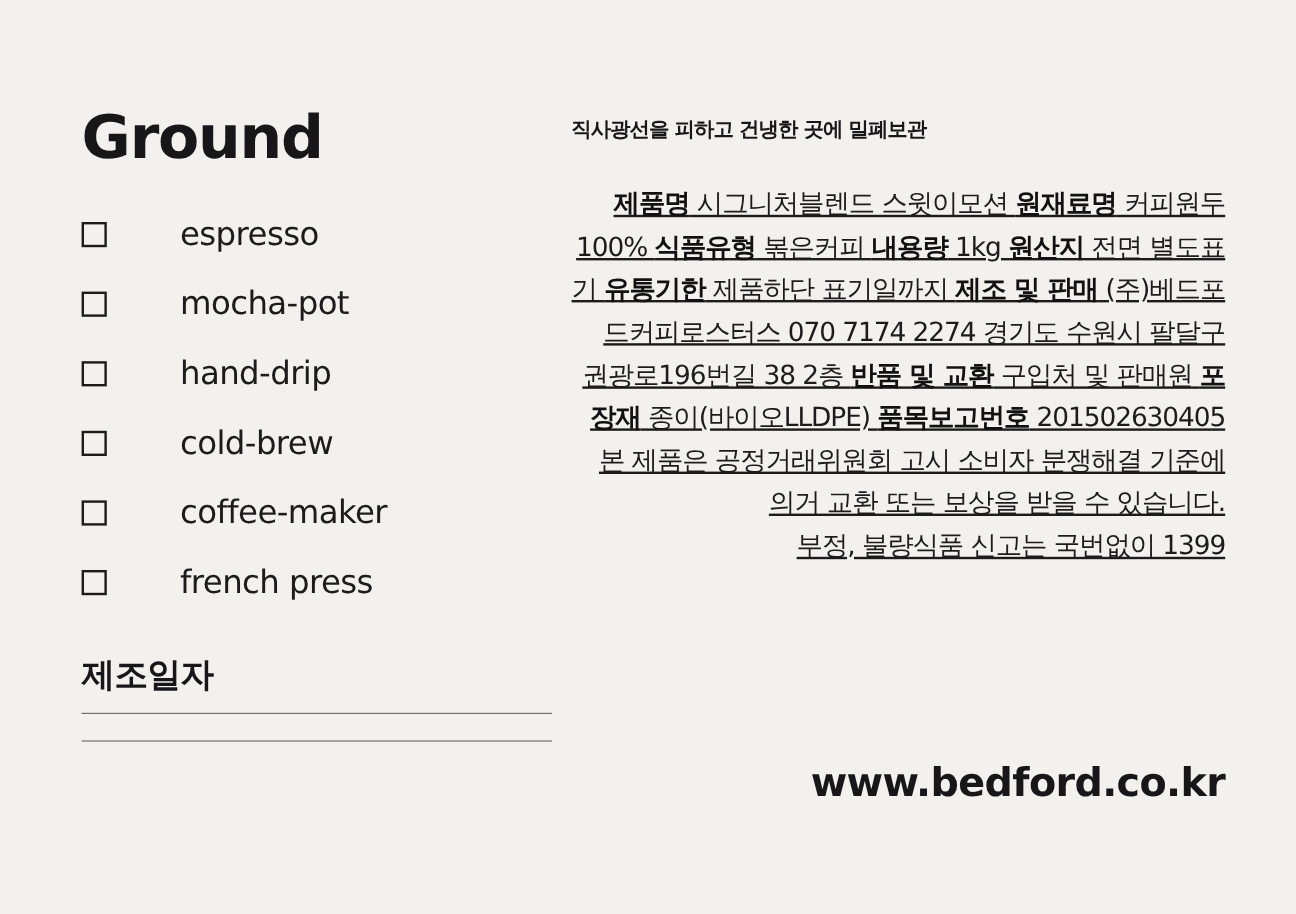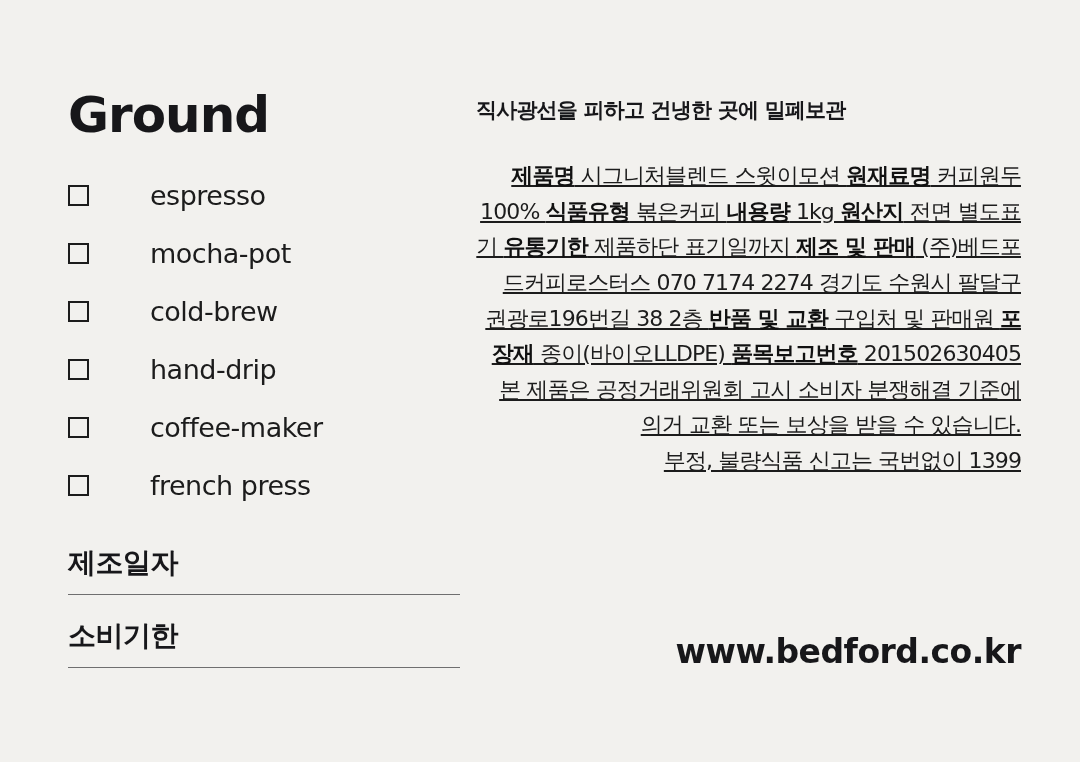--- a/index.html
+++ b/index.html
@@ -89,21 +89,21 @@
   
   .right-col {
     position: absolute;
     left: 476px;
     top: 96px;
     width: 545px;
   }
   .storage-note {
     font-family: "DejaVu Sans", sans-serif;
     font-weight: bold;
-    font-size: 21px;
+    font-size: 17px;
     letter-spacing: -0.8px;
     color: #17171a;
     margin-bottom: 34px;
   }
   .info-body {
     font-family: "DejaVu Sans", sans-serif;
     font-size: 22px;
     line-height: 1.62;
     letter-spacing: -0.9px;
     color: #1c1c1c;
@@ -145,43 +145,42 @@
       <li class="method-item">
         <span class="checkbox"></span>
         <span class="method-label">espresso</span>
       </li>
       <li class="method-item">
         <span class="checkbox"></span>
         <span class="method-label">mocha-pot</span>
       </li>
       <li class="method-item">
         <span class="checkbox"></span>
-        <span class="method-label">cold-brew</span>
+        <span class="method-label">hand-drip</span>
       </li>
       <li class="method-item">
         <span class="checkbox"></span>
-        <span class="method-label">hand-drip</span>
+        <span class="method-label">cold-brew</span>
       </li>
       <li class="method-item">
         <span class="checkbox"></span>
         <span class="method-label">coffee-maker</span>
       </li>
       <li class="method-item">
         <span class="checkbox"></span>
         <span class="method-label">french press</span>
       </li>
     </ul>
 
     <div class="field-block first">
       <div class="field-title">제조일자</div>
       <div class="field-rule"></div>
     </div>
 
     <div class="field-block">
-      <div class="field-title">소비기한</div>
       <div class="field-rule short"></div>
     </div>
   </div>
 
   <div class="right-col">
     <div class="storage-note">직사광선을 피하고 건냉한 곳에 밀폐보관</div>
 
     <div class="info-body">
       <p class="info-para" id="info-segments"><b>제품명</b><span> 시그니처블렌드 스윗이모션  </span><b>원재료명</b><span> 커피원두100% </span><b> 식품유형</b><span> 볶은커피 </span><b> 내용량</b><span> 1kg </span><b> 원산지</b><span> 전면 별도표기 </span><b>유통기한</b><span> 제품하단 표기일까지  </span><b> 제조 및 판매</b><span> (주)베드포드커피로스터스 070 7174 2274 경기도 수원시 팔달구 권광로196번길 38 2층 </span><b>반품 및 교환</b><span> 구입처 및 판매원 </span><b>포장재</b><span> 종이(바이오LLDPE) </span><b>품목보고번호</b><span> 201502630405</span></p>
       <p class="info-para">본 제품은 공정거래위원회 고시 소비자 분쟁해결 기준에 의거 교환 또는 보상을 받을 수 있습니다.</p>

